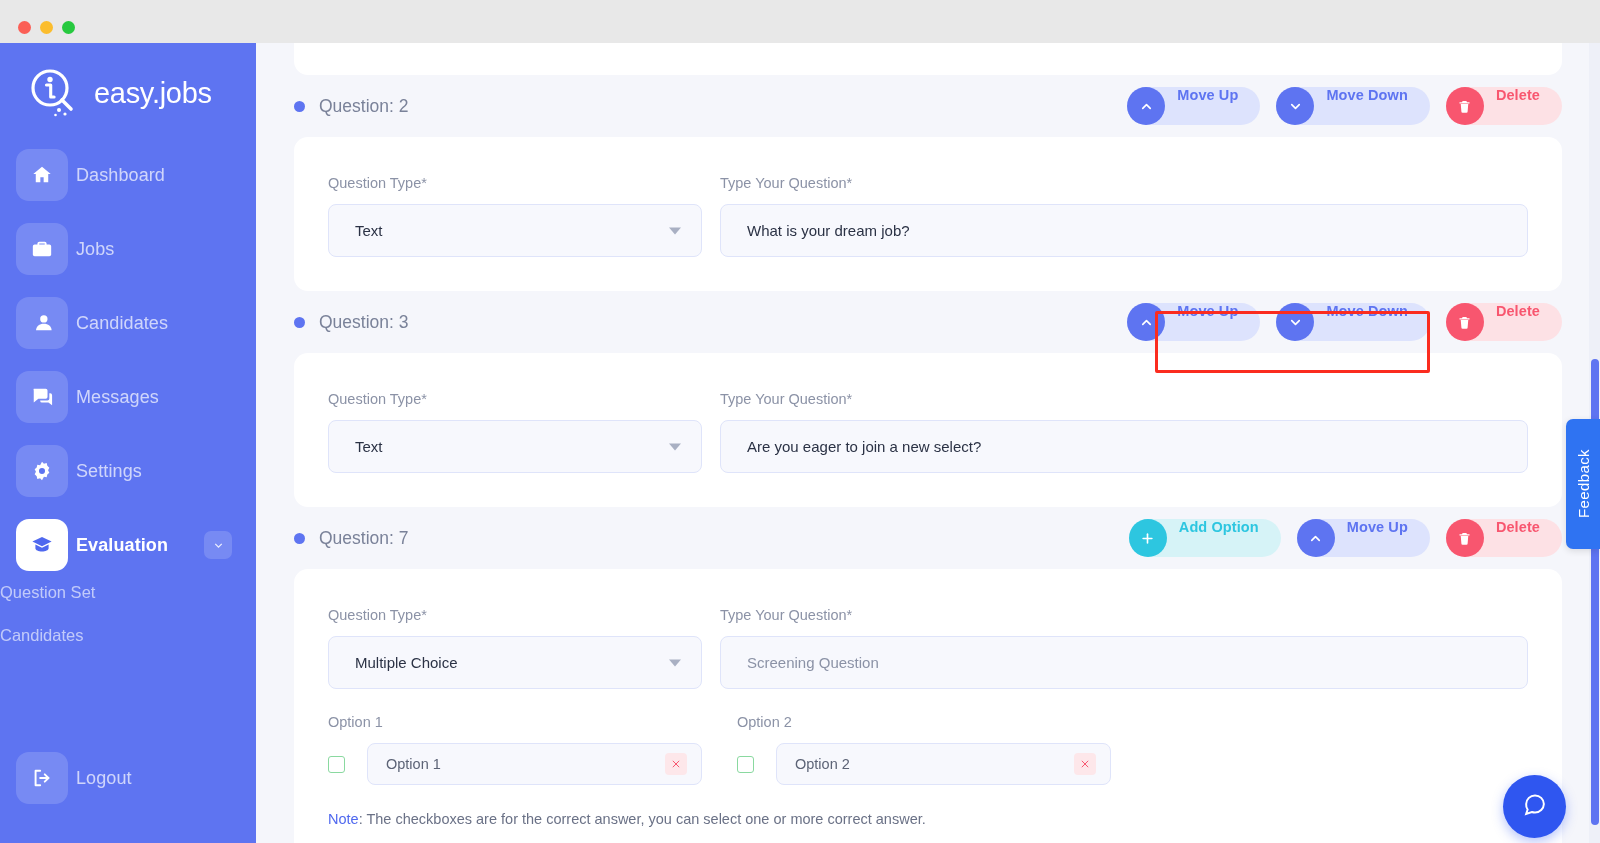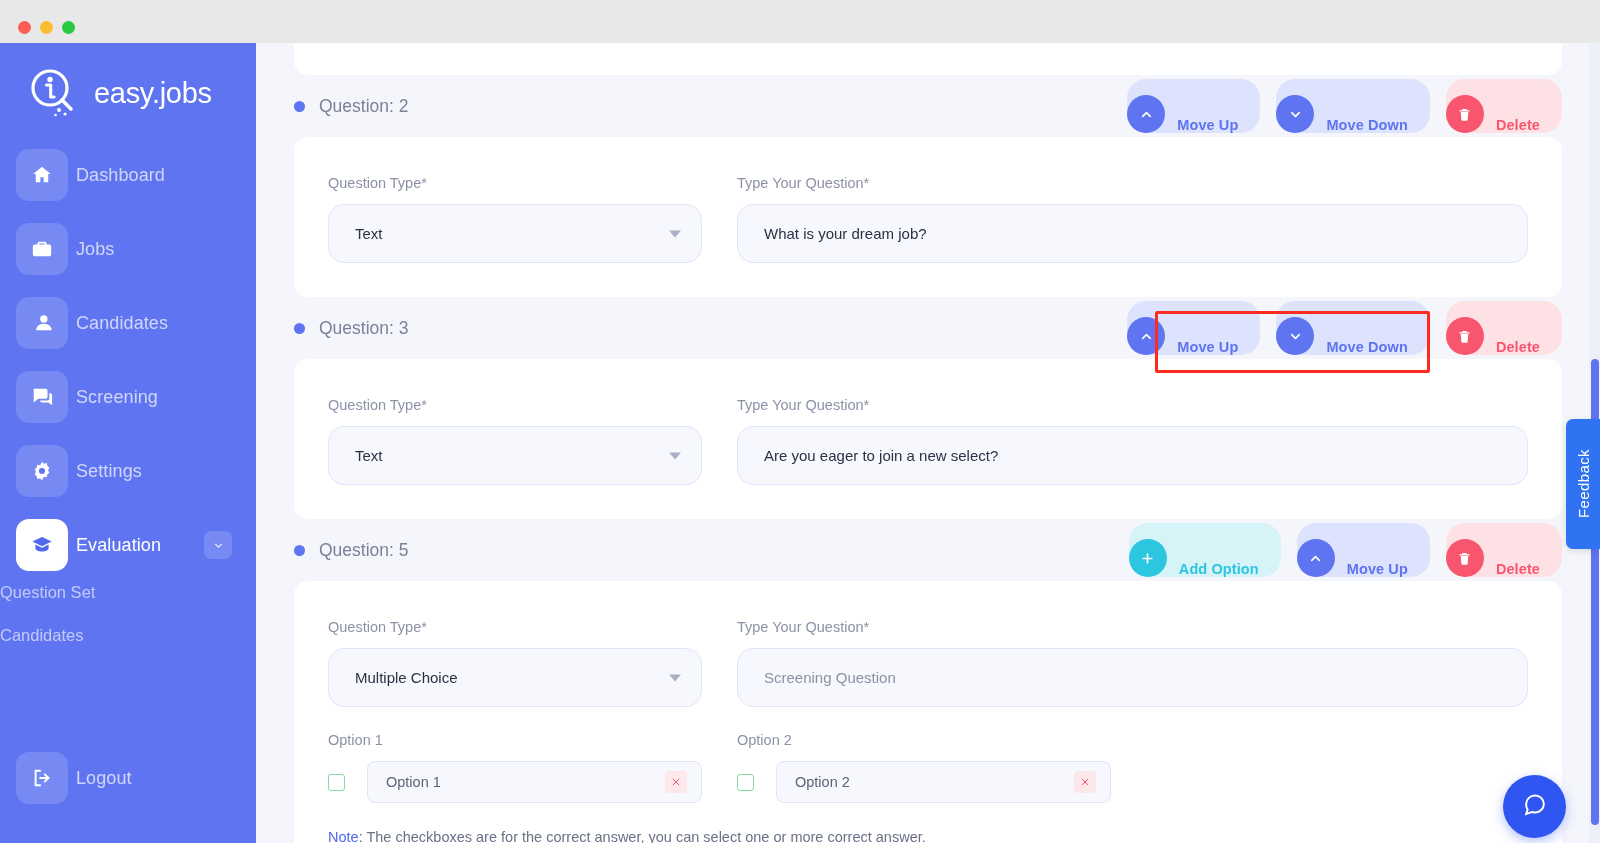--- a/index.html
+++ b/index.html
@@ -74,21 +74,21 @@
     display: flex; align-items: center; justify-content: center;
   }
   .nav-icon svg { width: 22px; height: 22px; fill: #ffffff; }
   .nav-label {
     color: rgba(255,255,255,0.70);
     font-size: 18px; font-weight: 400;
     letter-spacing: 0.1px;
   }
   .nav-item.active .nav-icon { background: #ffffff; }
   .nav-item.active .nav-icon svg { fill: #4f68ef; }
-  .nav-item.active .nav-label { color: #ffffff; font-weight: 400; }
+  .nav-item.active .nav-label { color: #ffffff; font-weight: 700; }
   .nav-chev {
     position: absolute; right: 24px;
     width: 28px; height: 28px; border-radius: 7px;
     background: rgba(255,255,255,0.16);
     display: flex; align-items: center; justify-content: center;
   }
   .nav-chev svg { width: 13px; height: 13px; stroke: rgba(255,255,255,0.85); fill: none; stroke-width: 2.4; }
   .subnav { margin-top: -10px; }
   .subnav-item {
     color: rgba(255,255,255,0.62);
@@ -138,22 +138,22 @@
   .q-title {
     font-size: 17.5px; color: #7a8299; font-weight: 400;
   }
   .q-actions {
     position: absolute; right: 0; top: 50%;
     transform: translateY(-50%);
     display: flex; align-items: center; gap: 16px;
   }
 
   .pill {
-    display: inline-flex; align-items: flex-end;
-    height: 54px;
+    display: inline-flex; align-items: flex-start;
+    height: 38px;
     border-radius: 19px;
     padding-right: 22px;
     cursor: pointer;
     border: none;
     font-family: inherit;
   }
   .pill .bub {
     width: 38px; height: 38px; border-radius: 50%;
     display: flex; align-items: center; justify-content: center;
     flex: 0 0 38px;
@@ -169,32 +169,32 @@
   .pill.red { background: #fde1e5; }
   .pill.red .bub { background: #f8566f; }
   .pill.red .plabel { color: #f8566f; }
   .pill.cyan { background: #d6f3f7; }
   .pill.cyan .bub { background: #2dc6e0; }
   .pill.cyan .plabel { color: #2dc6e0; }
   .pill svg { fill: none; stroke: #ffffff; stroke-width: 2.6; stroke-linecap: round; stroke-linejoin: round; width: 15px; height: 15px; }
   .pill svg.filled { fill: #ffffff; stroke: none; }
 
   .q-body { padding: 38px 34px 34px 34px; }
-  .row { display: flex; gap: 35px; }
+  .row { display: flex; gap: 18px; }
   .field-small { width: 374px; flex: 0 0 374px; }
   .field-big { flex: 1 1 auto; }
   .flabel {
     font-size: 14.5px; color: #8b92a6;
     margin-bottom: 13px; display: block;
   }
   .select-box, .input-box {
-    height: 59px;
+    height: 53px;
     background: #f7f8fd;
     border: 1px solid #dfe4fa;
-    border-radius: 16px;
+    border-radius: 8px;
     display: flex; align-items: center;
     padding: 0 18px 0 26px;
     font-size: 15px;
     color: #2b3245;
     position: relative;
     cursor: pointer;
     width: 100%;
   }
   .input-box { cursor: text; }
   .input-box .ph { color: #8b92a6; }
@@ -369,21 +369,21 @@
           <span class="nav-label">Candidates</span>
         </div>
 
         <div class="nav-item">
           <span class="nav-icon">
             <svg viewBox="0 0 24 24">
                 <path d="M3 3h13a2 2 0 0 1 2 2v7a2 2 0 0 1-2 2H8l-5 4V5a2 2 0 0 1 0-2z"></path>
                 <path d="M20 8h1a2 2 0 0 1 2 2v11l-4-3h-7a2 2 0 0 1-2-2v-0.2h8a2 2 0 0 0 2-2z"></path>
               </svg>
           </span>
-          <span class="nav-label">Screening</span>
+          <span class="nav-label">Messages</span>
         </div>
 
         <div class="nav-item">
           <span class="nav-icon">
             <svg viewBox="0 0 24 24">
                 <path d="M12 1.8l2.1 2.2 3-.7.7 3 2.2 2.1-1.4 2.7 1.4 2.7-2.2 2.1-.7 3-3-.7L12 22.2l-2.1-2.2-3 .7-.7-3-2.2-2.1L5.4 12.9 4 10.2l2.2-2.1.7-3 3 .7z"></path>
                 <circle cx="12" cy="12" r="3.3" fill="#5e74f1"></circle>
               </svg>
           </span>
           <span class="nav-label">Settings</span>
@@ -528,21 +528,21 @@
                 <div class="input-box">
                   <span>Are you eager to join a new select?</span>
                 </div>
               </div>
             </div>
           </div>
         </div>
 
         <div class="q-header">
           <span class="q-bullet"></span>
-          <span class="q-title">Question: 5</span>
+          <span class="q-title">Question: 7</span>
           <div class="q-actions">
             <button class="pill cyan">
               <span class="bub">
                 <svg viewBox="0 0 24 24">
                     <line x1="12" y1="5" x2="12" y2="19"></line>
                     <line x1="5" y1="12" x2="19" y2="12"></line>
                   </svg>
               </span>
               <span class="plabel">Add Option</span>
             </button>

